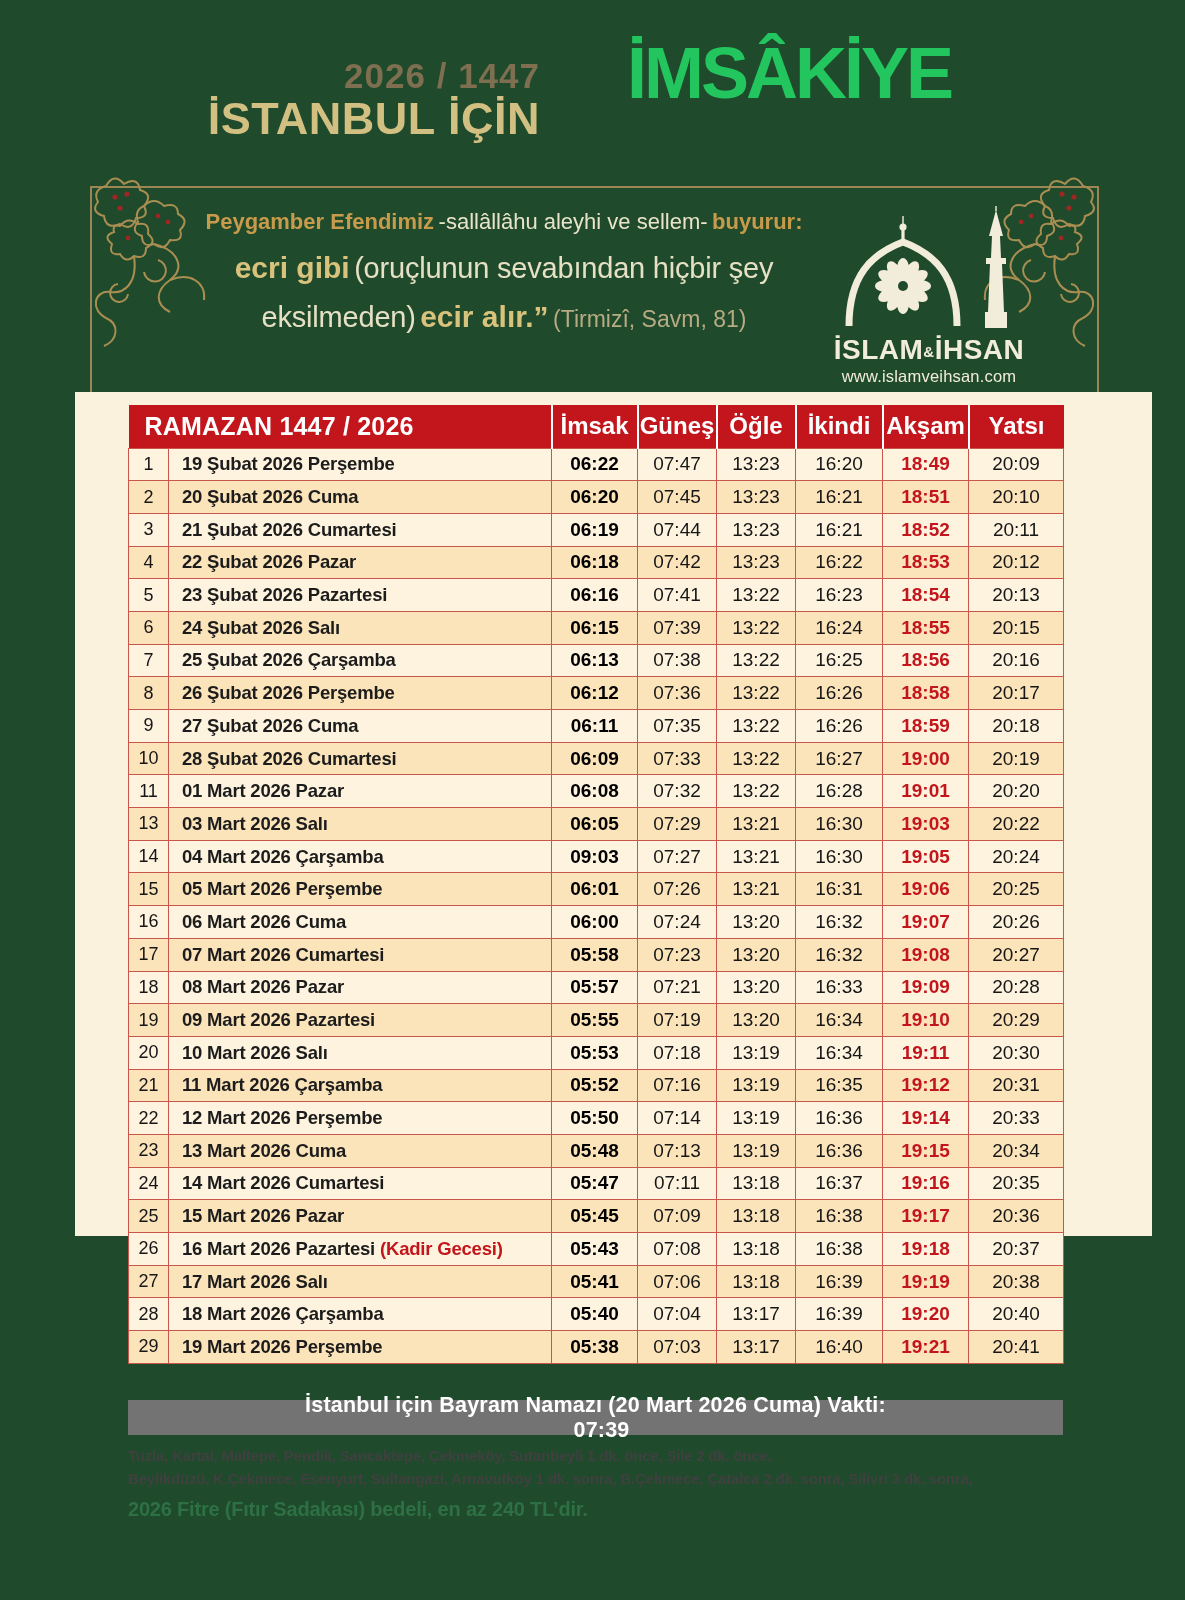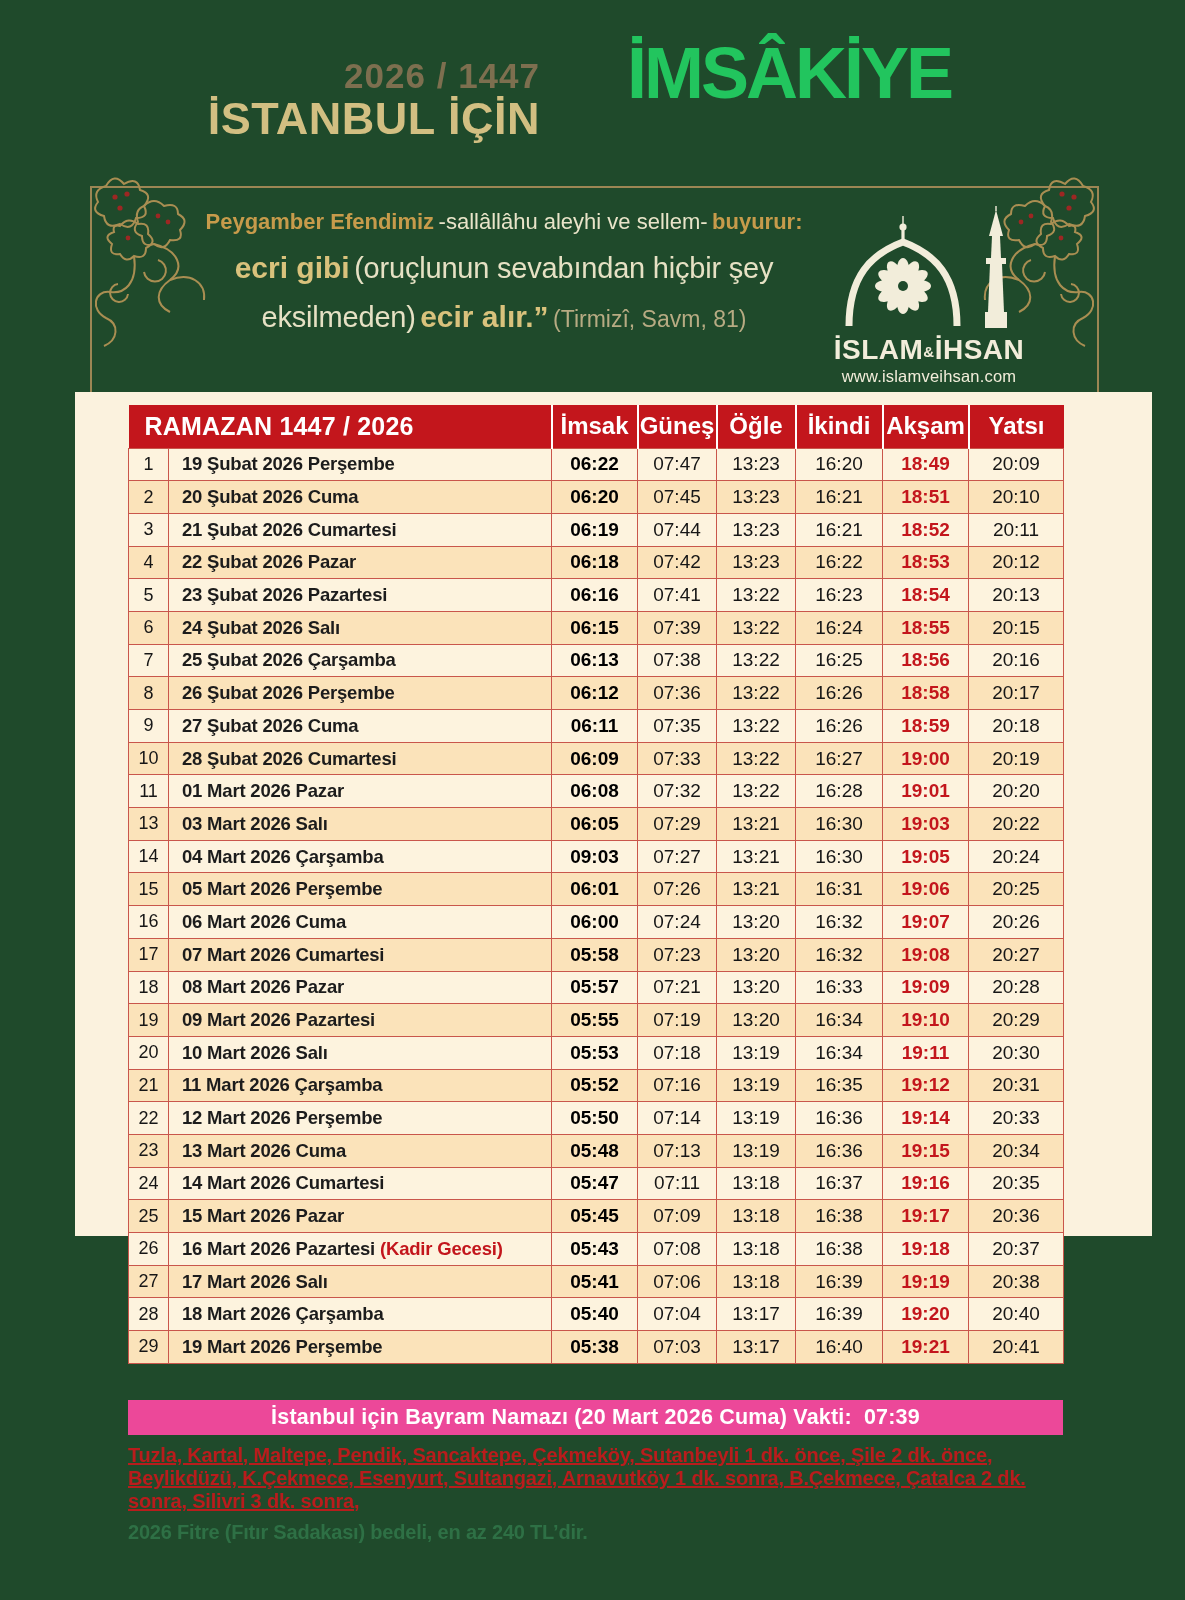--- a/index.html
+++ b/index.html
@@ -47,27 +47,27 @@
     white-space:nowrap;overflow:hidden;}
   tbody tr:nth-child(odd) td{background:#fdf3de;}
   tbody tr:nth-child(even) td{background:#fbe3ba;}
   tbody td.no{background:#fdf6e9;font-size:18px;font-weight:400;}
   td.date-cell{text-align:left;padding-left:13px;font-weight:700;font-size:18.5px;letter-spacing:-.2px;color:#1c1c1c;}
   td.date-cell .note{color:#c3161c;font-weight:700;}
   .c-time{font-weight:400;}
   .c-imsak{font-weight:700;color:#000;}
   .c-aksam{font-weight:700;color:#c3161c;}
   
-  .bayram{position:absolute;left:53px;top:1008px;width:935px;height:35px;background:#ec4899;
+  .bayram{position:absolute;left:53px;top:1008px;width:935px;height:35px;background:#737373;
     color:#fff;display:flex;align-items:center;justify-content:center;
-    font-size:21.5px;font-weight:700;letter-spacing:.2px;}
+    font-size:21.5px;font-weight:700;letter-spacing:.2px;flex-direction:column;}
   .bayram .time{margin-left:12px;}
   
   .notes{position:absolute;left:53px;top:1052px;width:950px;}
-  .note-line{font-size:20px;font-weight:700;color:#b91c1c;line-height:23px;letter-spacing:-.2px;text-decoration:underline;}
+  .note-line{font-size:15px;font-weight:700;color:#404040;line-height:23px;letter-spacing:-.2px;}
   .fitre-line{margin-top:8px;font-size:20px;font-weight:700;color:#2e7045;letter-spacing:-.2px;}
 </style>
 </head>
 <body>
 
 <div class="hdr-years">2026 / 1447</div>
 <div class="hdr-city">İSTANBUL İÇİN</div>
 <div class="hdr-title">İMSÂKİYE</div>
 
 <div class="quote-box">

